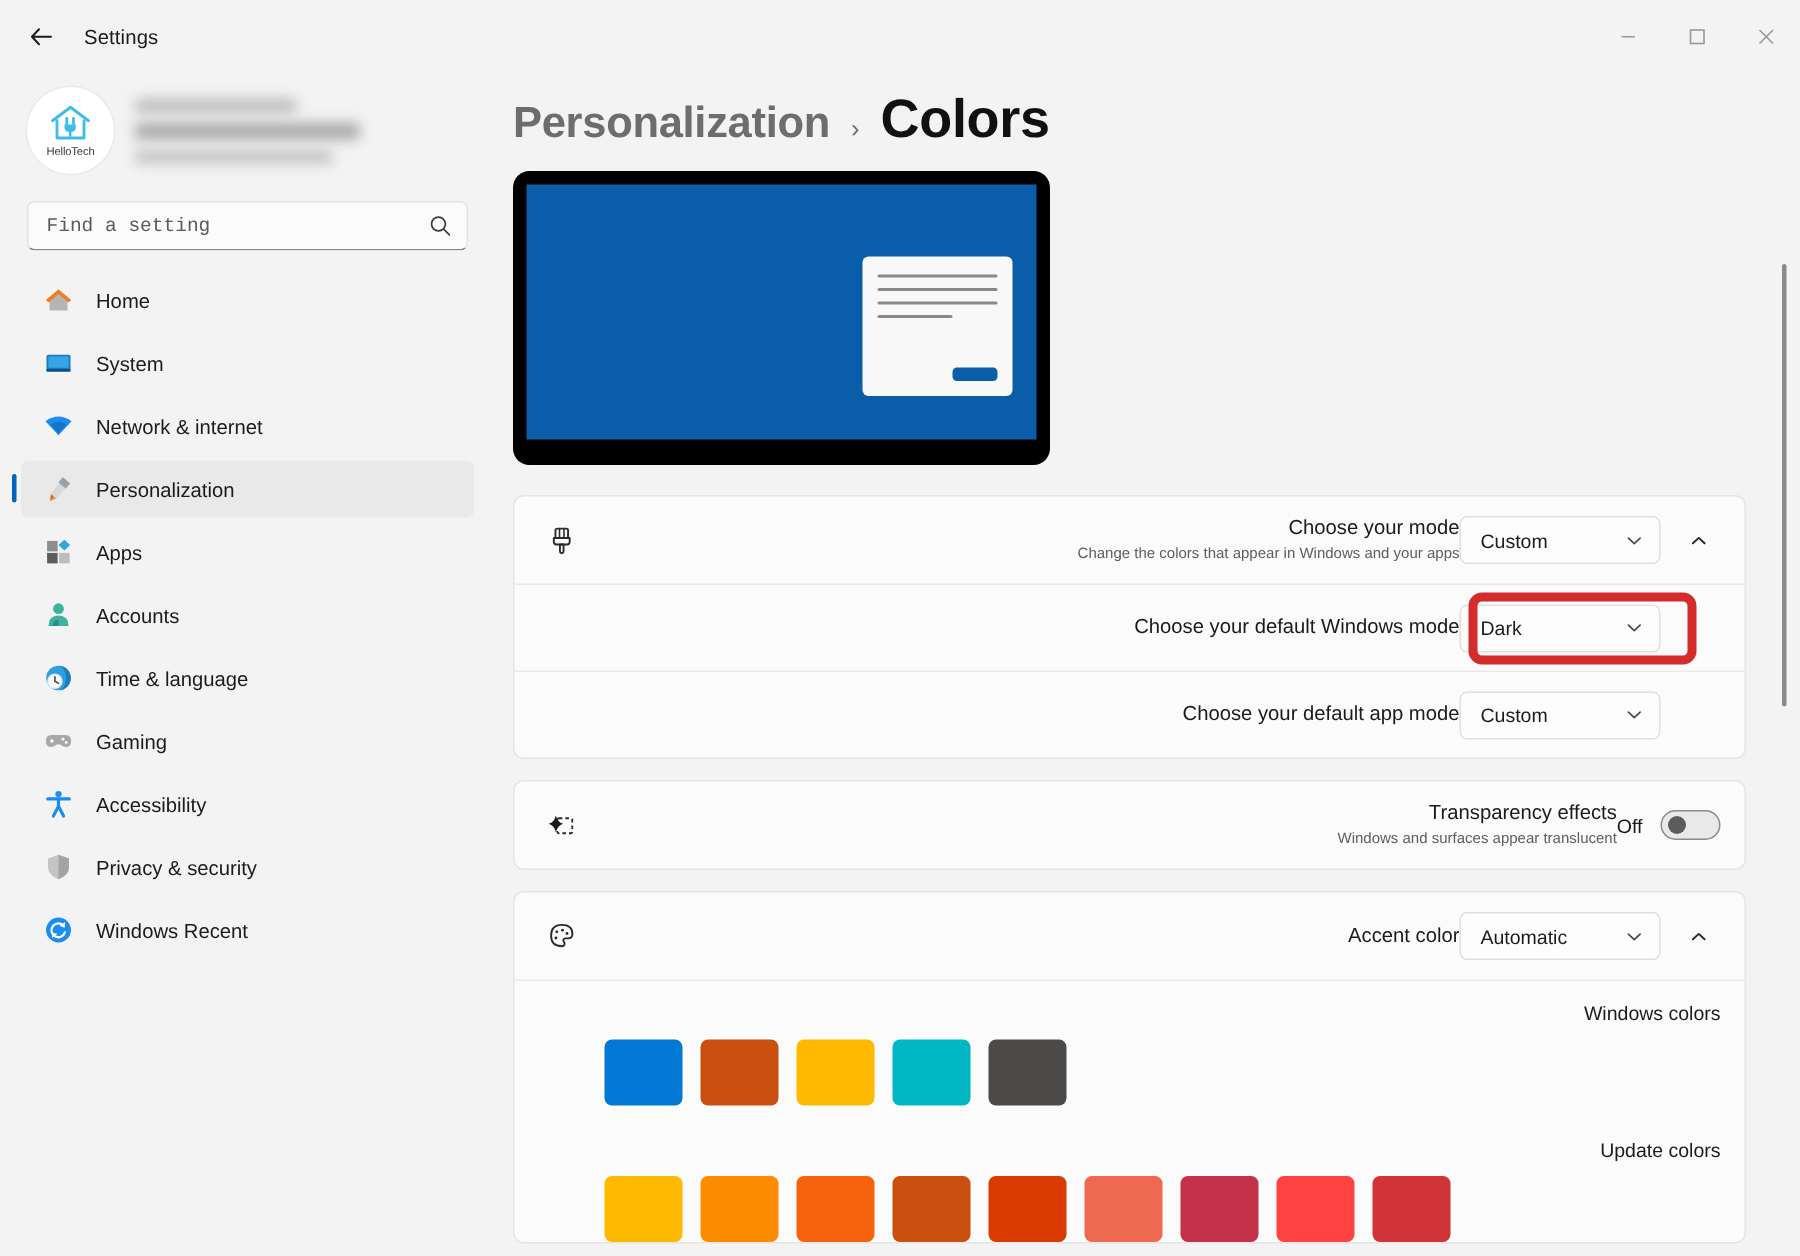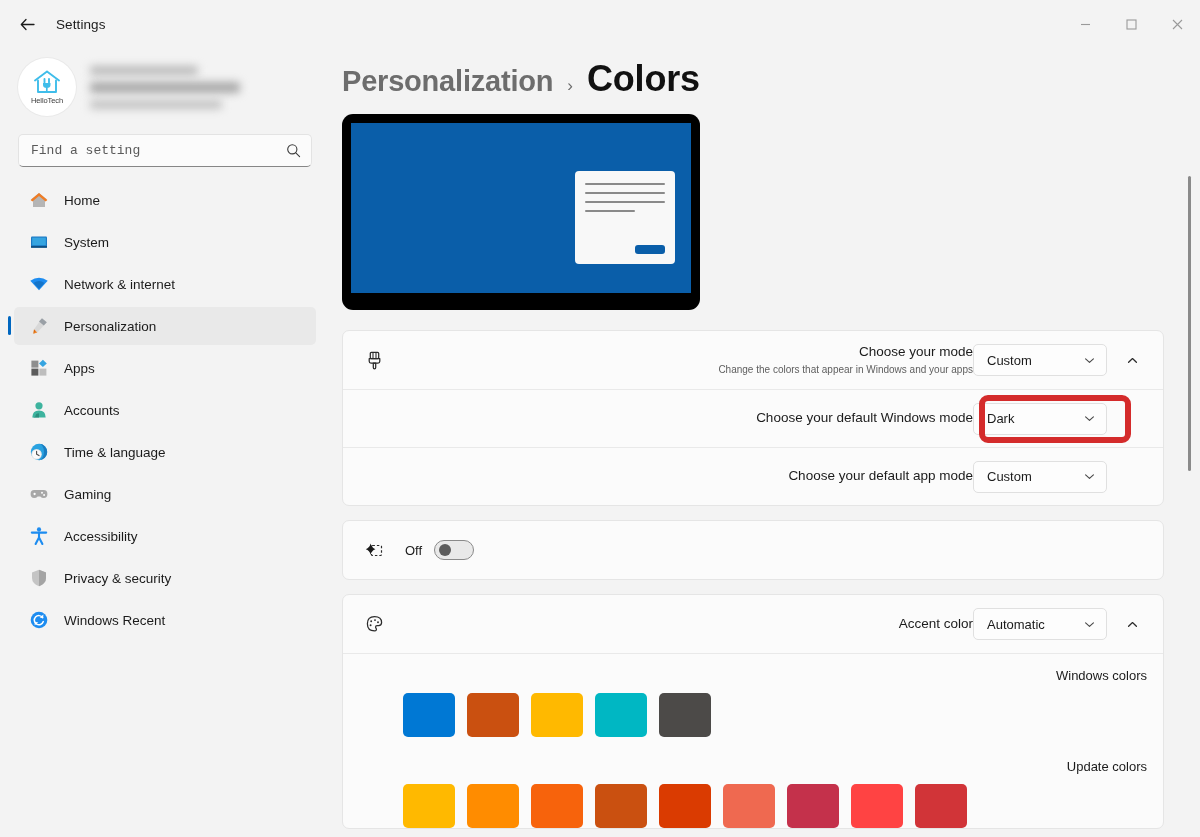--- a/index.html
+++ b/index.html
@@ -630,20 +630,24 @@
         </div>
 
         <div class="card">
           <div class="row">
             <span class="row-icon">
               <svg width="21" height="21" viewBox="0 0 21 21">
                 <rect x="7.5" y="5.5" width="10" height="10" rx="1" fill="none" stroke="#2b2b2b" stroke-width="1.2" stroke-dasharray="2.4 2"></rect>
                 <path d="M6.6 3.6 Q7.6 8 11.4 9.2 Q7.6 10.4 6.6 14.8 Q5.6 10.4 1.8 9.2 Q5.6 8 6.6 3.6 Z" fill="#1b1b1b"></path>
               </svg>
             </span>
+            <div class="row-text">
+              <div class="row-title">Transparency effects</div>
+              <div class="row-sub">Windows and surfaces appear translucent</div>
+            </div>
             <div class="row-right">
               <span class="toggle-label">Off</span>
               <div class="toggle">
                 <span class="knob"></span>
               </div>
             </div>
           </div>
         </div>
 
         <div class="card">

